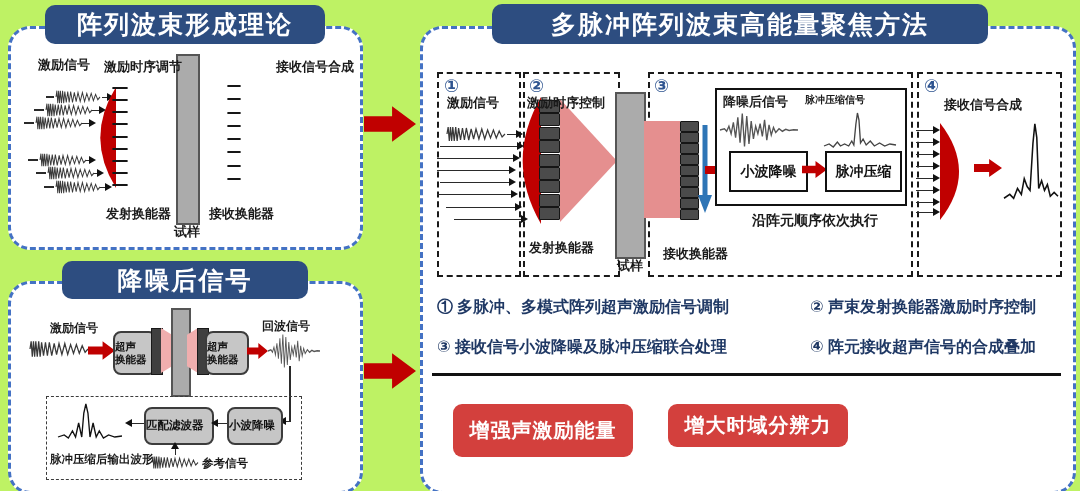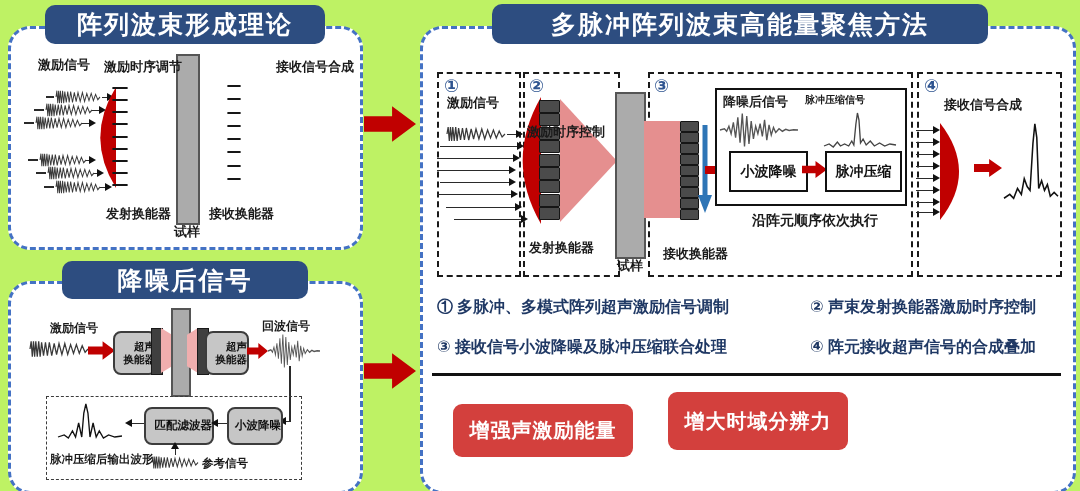--- a/index.html
+++ b/index.html
@@ -10,21 +10,21 @@
   .titlebar{position:absolute;background:#2d4d80;color:#fff;font-weight:700;
             display:flex;align-items:center;justify-content:center;border-radius:10px;
             font-size:25px;letter-spacing:2px;z-index:5;}
   .lbl{position:absolute;font-weight:700;color:#1a1a1a;white-space:nowrap;z-index:4;}
   .subbox{position:absolute;border:2px dashed #1a1a1a;background:transparent;}
   .marker{position:absolute;color:#2e5490;font-weight:700;font-size:18px;z-index:4;}
   .solidbox{position:absolute;border:2.5px solid #111;background:#fff;}
   .procbox{position:absolute;border:2px solid #111;background:#fff;display:flex;
            align-items:center;justify-content:center;font-weight:700;font-size:14px;color:#111;}
   .graybox{position:absolute;border:2px solid #3c3c3c;background:#c6c6c6;border-radius:8px;
-           display:flex;flex-direction:column;align-items:flex-end;justify-content:center;
+           display:flex;flex-direction:column;align-items:flex-start;justify-content:center;
            font-weight:700;font-size:10.5px;line-height:1.2;color:#111;}
   .specimen{position:absolute;background:#ababab;border:2px solid #555;}
   .array{position:absolute;display:flex;flex-direction:column;justify-content:space-between;}
   .array i{display:block;background:#4b4b4b;border:1.6px solid #161616;border-radius:1px;flex:0 0 auto;}
   .ln{position:absolute;background:#2a2a2a;}
   .larrow{position:absolute;height:9px;}
   .larrow .sh{position:absolute;left:0;right:6px;top:3.6px;height:1.6px;background:#2a2a2a;display:block;}
   .larrow .ah{position:absolute;right:0;top:0;width:0;height:0;display:block;
               border-top:4.5px solid transparent;border-bottom:4.5px solid transparent;border-left:7px solid #111;}
   .larrow.rev .sh{left:6px;right:0;}
@@ -265,21 +265,21 @@
     </div>
   <div class="larrow" style="left:446px;top:203px;width:76px;">
       <b class="sh"></b>
       <s class="ah"></s>
     </div>
   <div class="larrow" style="left:454px;top:215px;width:74px;">
       <b class="sh"></b>
       <s class="ah"></s>
     </div>
 
-  <div class="lbl" style="left:527px;top:94px;font-size:13px;margin-top:29px;">激励时序控制</div>
+  <div class="lbl" style="left:527px;top:94px;font-size:13px;">激励时序控制</div>
   <svg class="wave" viewBox="0 0 26 100" preserveAspectRatio="none" fill="#c00000" style="left:513px;top:97px;width:28px;height:127px;">
       <path d="M26 0 Q-8 50 26 100 Z"></path>
     </svg>
   <div class="array" style="left:539px;top:100px;width:21px;height:120px;">
     <i style="height:11px"></i>
       <i style="height:11px"></i>
       <i style="height:11px"></i>
       <i style="height:11px"></i>
       <i style="height:11px"></i>
       <i style="height:11px"></i>
@@ -381,15 +381,15 @@
     </svg>
 
   <div class="lbl" style="left:437px;top:297px;font-size:16px;color:#1f3864;font-family:Liberation Serif, serif;">① 多脉冲、多模式阵列超声激励信号调制</div>
   <div class="lbl" style="left:810px;top:297px;font-size:16px;color:#1f3864;">② 声束发射换能器激励时序控制</div>
   <div class="lbl" style="left:437px;top:337px;font-size:16px;color:#1f3864;">③ 接收信号小波降噪及脉冲压缩联合处理</div>
   <div class="lbl" style="left:810px;top:337px;font-size:16px;color:#1f3864;">④ 阵元接收超声信号的合成叠加</div>
 
   <div class="sep" style="left:432px;top:373px;width:629px;height:2.5px;"></div>
 
   <div class="badge" style="left:453px;top:404px;width:180px;height:53px;">增强声激励能量</div>
-  <div class="badge" style="left:668px;top:392px;width:180px;height:58px;">增大时域分辨力</div>
+  <div class="badge" style="left:668px;top:404px;width:180px;height:43px;">增大时域分辨力</div>
 
 </div>
 
 </body></html>

